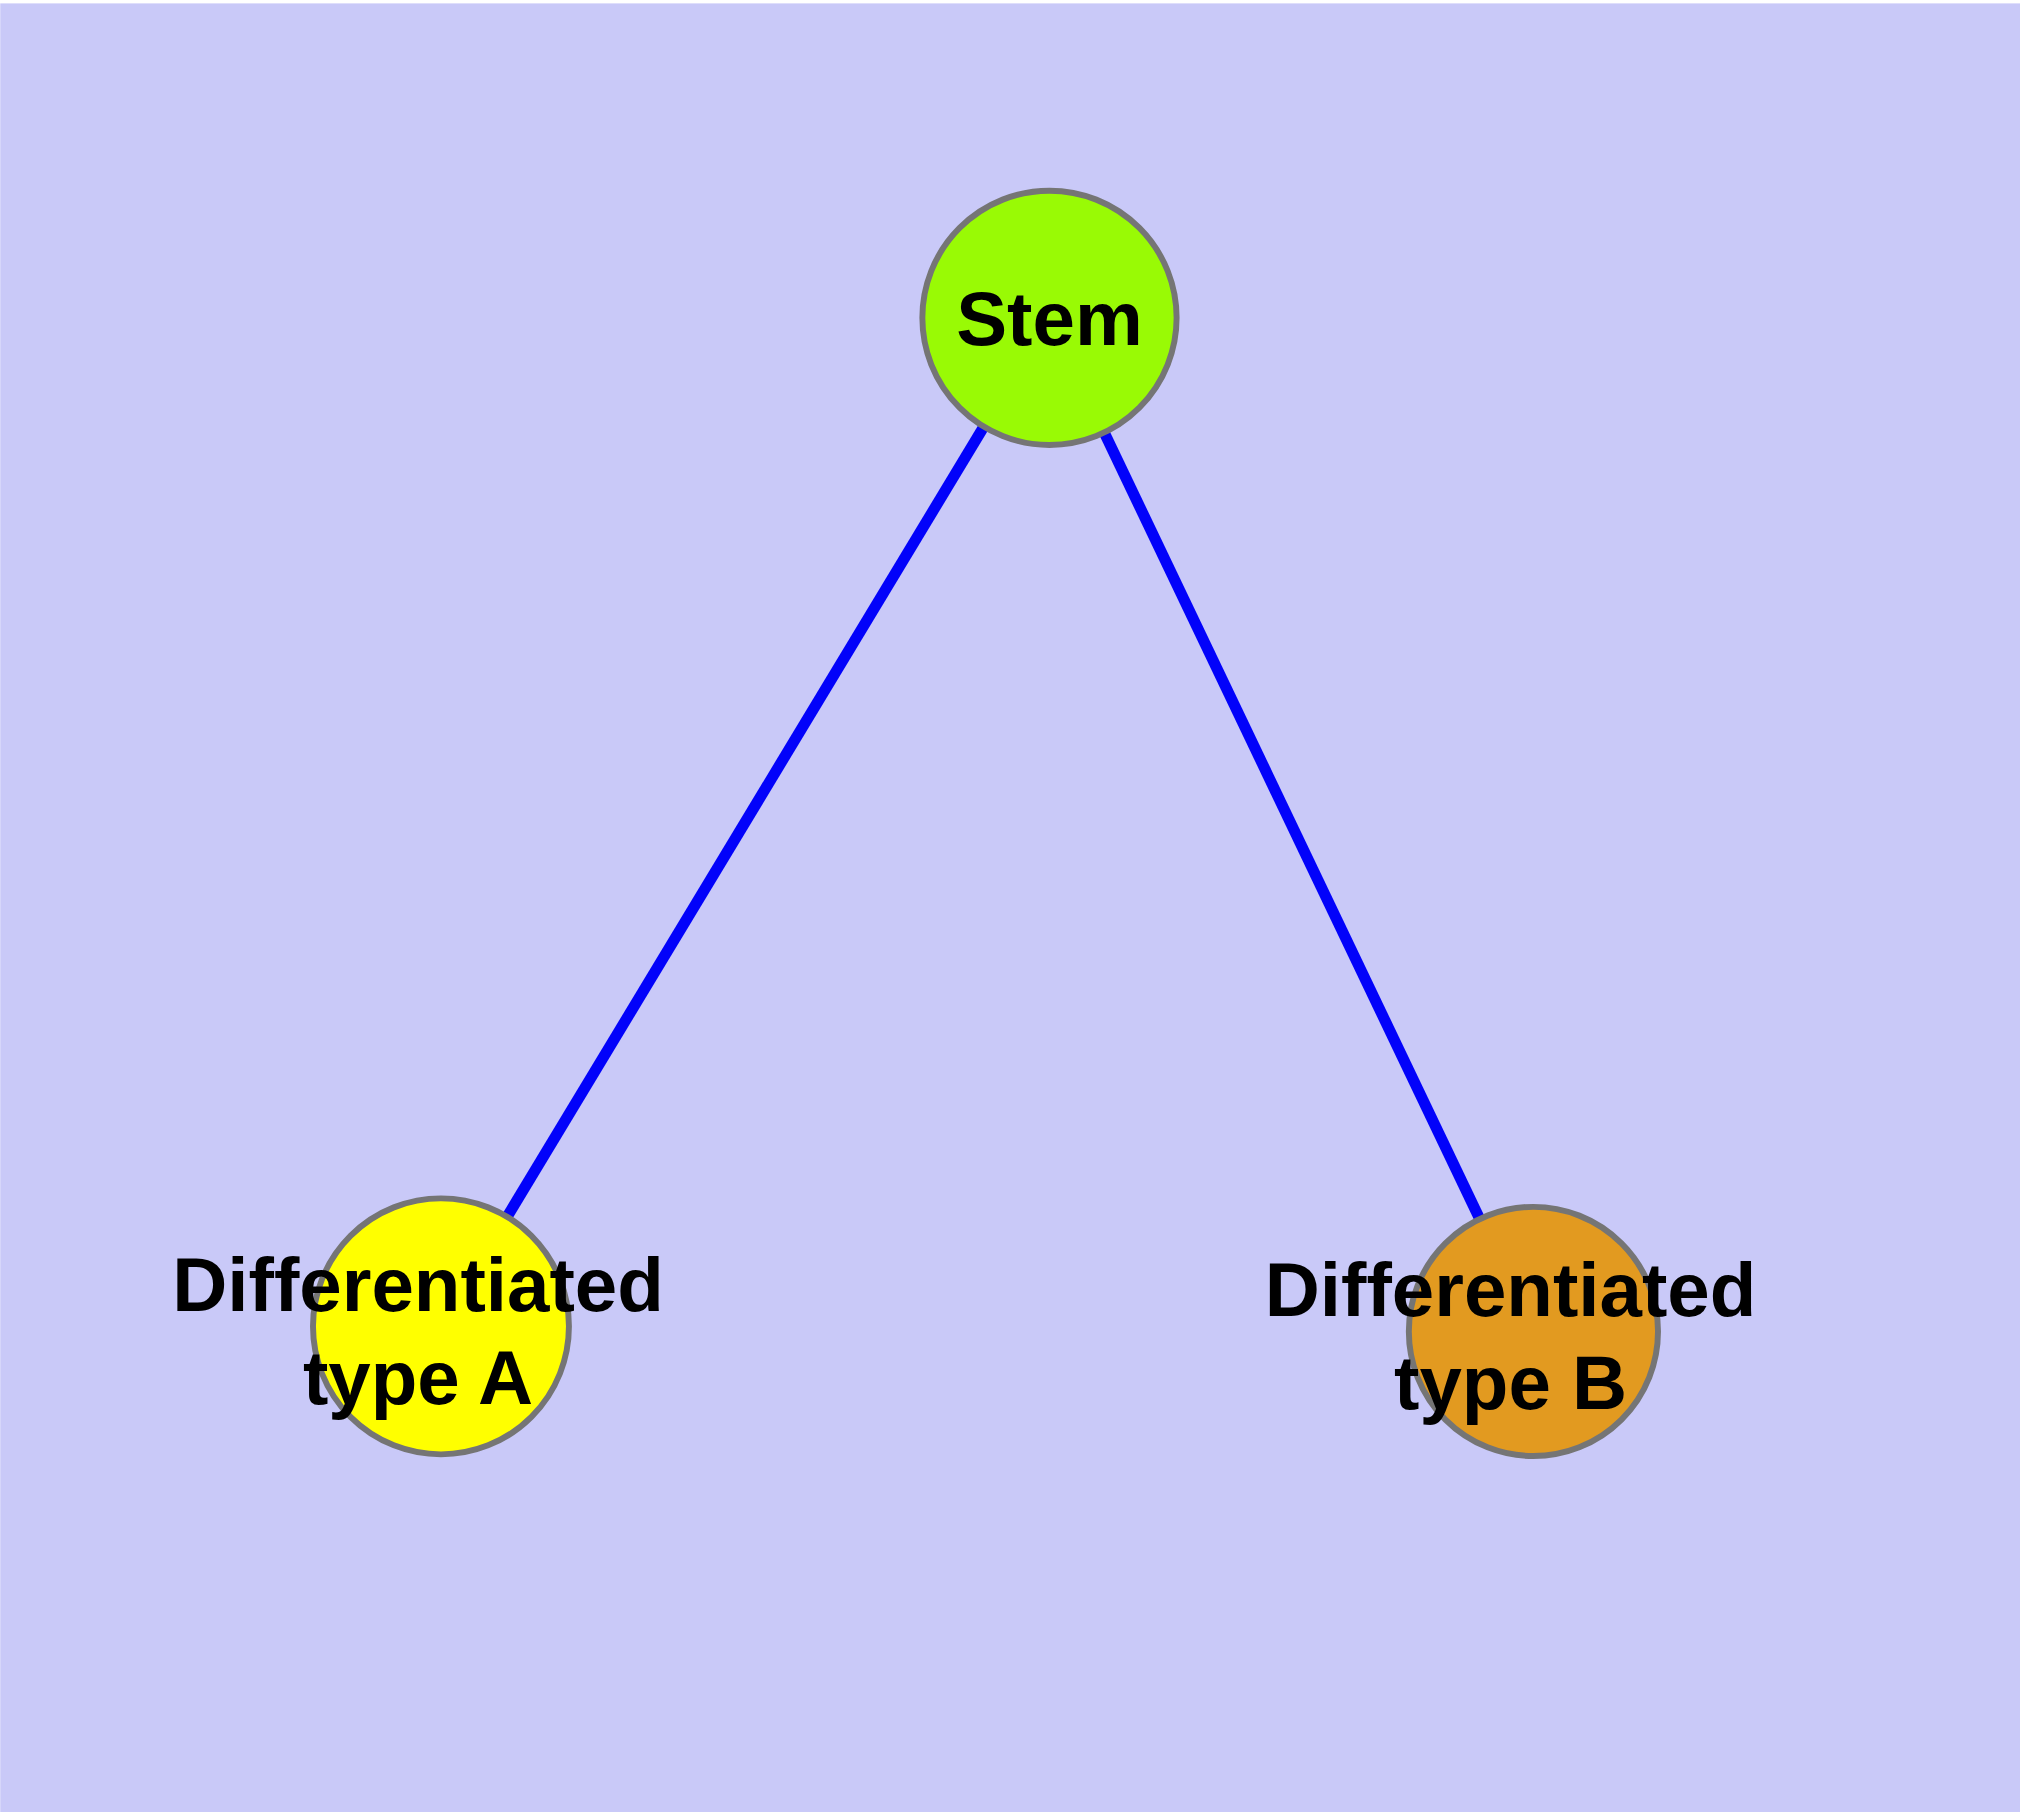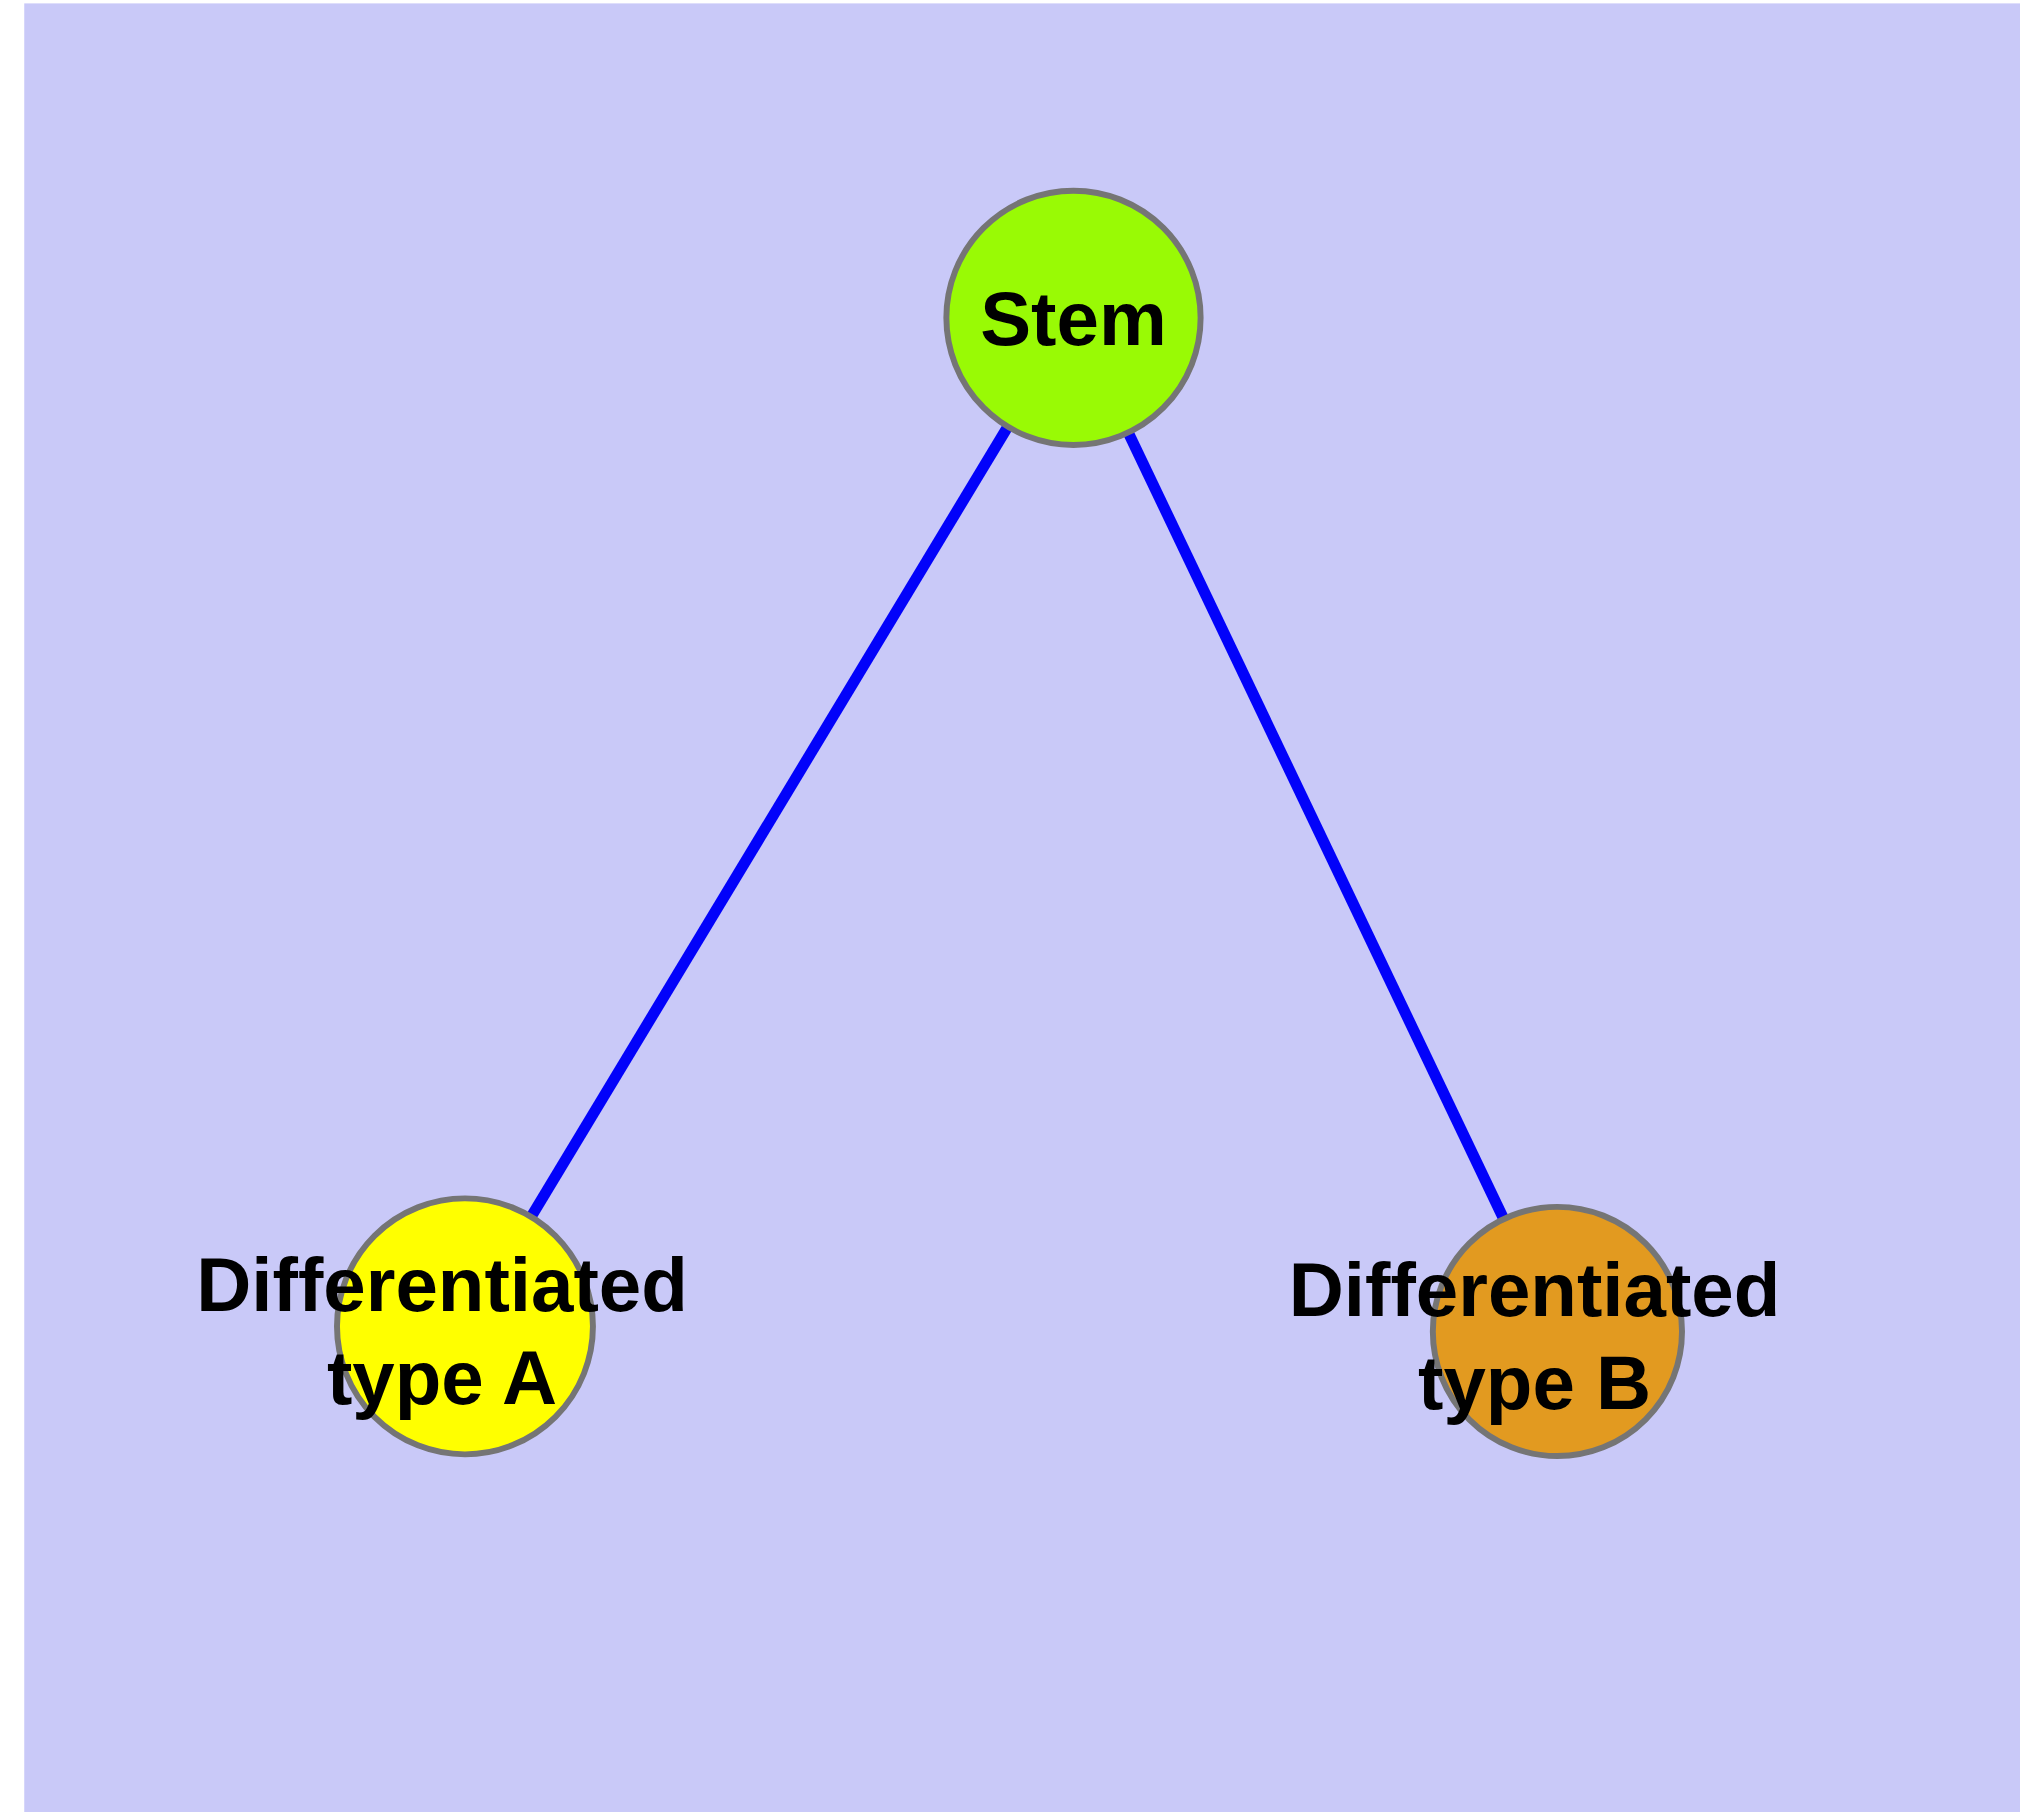--- a/index.html
+++ b/index.html
@@ -7,21 +7,20 @@
     padding: 0;
     background: #ffffff;
     width: 2021px;
     height: 1812px;
     overflow: hidden;
   }
   .figure-wrap {
     position: relative;
     width: 1710px;
     height: 1812px;
-    margin-left: 24px;
   }
   svg.graph {
     display: block;
     width: 2021px;
     height: 1812px;
   }
   .node-label {
     font-family: "Liberation Sans", sans-serif;
     font-weight: bold;
     font-size: 90px;

